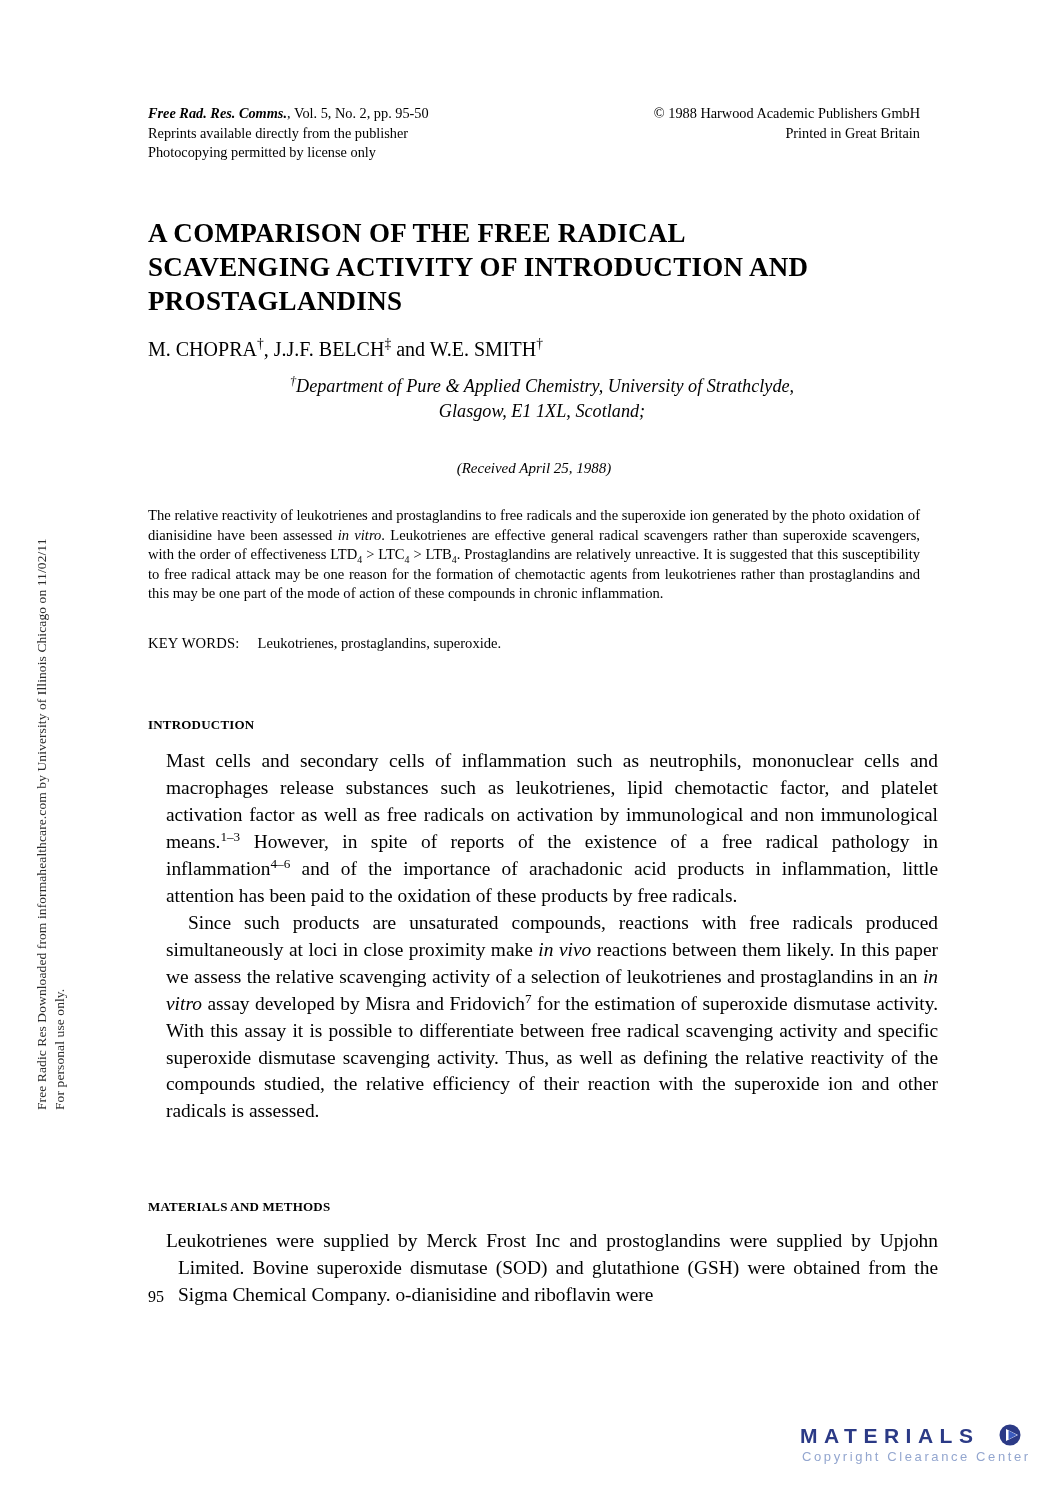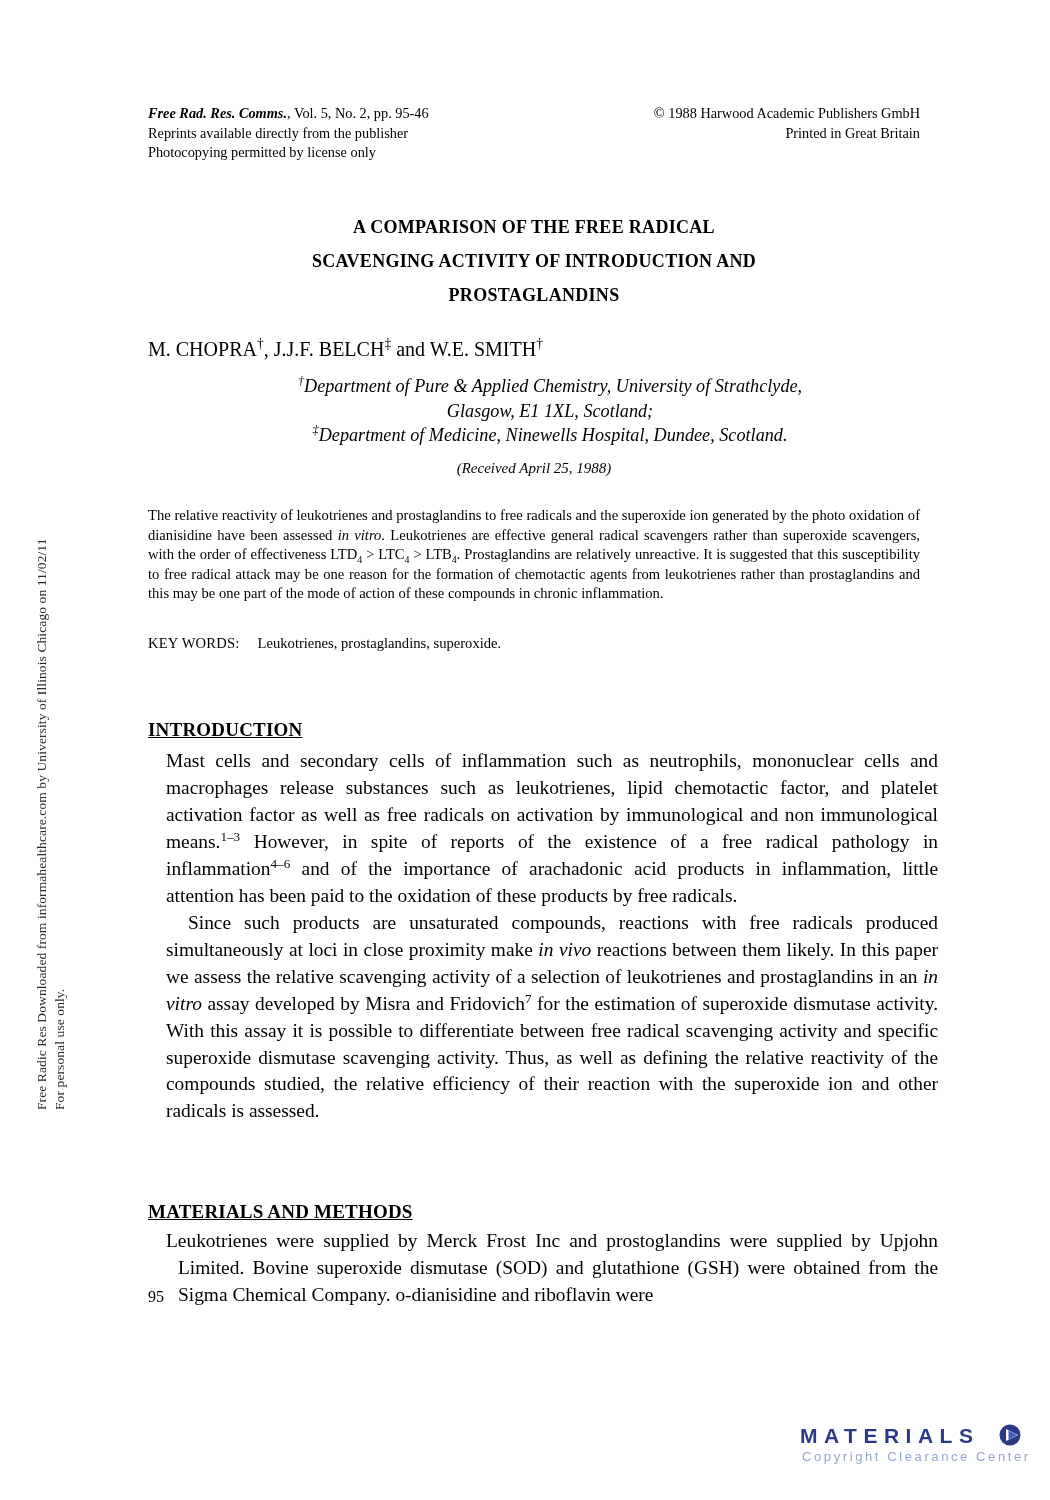--- a/index.html
+++ b/index.html
@@ -69,41 +69,40 @@
   #journal-header .left { text-align: left; }
   #journal-header .right { text-align: right; }
   .jh-italic { font-style: italic; font-weight: bold; }
 
   
   #article-title {
     position: absolute;
     left: 0;
     top: 198px;
     width: 772px;
-    text-align: center;
     font-weight: bold;
-    font-size: 18px;
+    font-size: 27px;
     line-height: 34px;
     letter-spacing: 0.3px;
     font-family: Liberation Serif, serif;
   }
 
   
   #authors {
     position: absolute;
     left: 0;
     top: 336px;
     width: 772px;
     text-align: left;
     font-size: 20px;
     line-height: 26px;
   }
   #affiliations {
     position: absolute;
-    left: 16px;
+    left: 8px;
     top: 374px;
     width: 772px;
     text-align: center;
     font-style: italic;
     font-size: 18.2px;
     line-height: 24.5px;
   }
   #received {
     position: absolute;
     left: 0;
@@ -144,24 +143,23 @@
     line-height: 19.6px;
   }
   #keywords .kw-label { letter-spacing: 0.2px; }
   #keywords .kw-values { margin-left: 18px; }
 
   
   .section-heading {
     position: absolute;
     left: 0;
     width: 772px;
-    font-size: 19px;
+    font-size: 13px;
     line-height: 24px;
     letter-spacing: 0.2px;
-    text-decoration: underline;
   }
   #heading-introduction { top: 702px; }
   #heading-materials { top: 1184px; }
 
   
   .body-block {
     position: absolute;
     left: 18px;
     width: 772px;
     font-size: 19.4px;
@@ -230,21 +228,21 @@
   <div id="sidebar-watermark">
     <div class="vline" id="wm-line1">Free Radic Res Downloaded from informahealthcare.com by University of Illinois Chicago on 11/02/11</div>
     <div class="vline" id="wm-line2">For personal use only.</div>
   </div>
 
   <div id="content">
 
     <div id="journal-header">
       <div class="row">
         <div class="left">
-          <span class="jh-italic">Free Rad. Res. Comms.</span><span>, Vol. 5, No. 2, pp. 95-46</span>
+          <span class="jh-italic">Free Rad. Res. Comms.</span><span>, Vol. 5, No. 2, pp. 95-50</span>
         </div>
         <div class="right">© 1988 Harwood Academic Publishers GmbH</div>
       </div>
       <div class="row">
         <div class="left">Reprints available directly from the publisher</div>
         <div class="right">Printed in Great Britain</div>
       </div>
       <div class="row">
         <div class="left">Photocopying permitted by license only</div>
         <div class="right"></div>
@@ -260,23 +258,20 @@
     <div id="authors">
       <span>M. CHOPRA</span><sup class="mark">†</sup><span>, </span><span>J.J.F. BELCH</span><sup class="mark">‡</sup><span> and </span><span>W.E. SMITH</span><sup class="mark">†</sup>
     </div>
 
     <div id="affiliations">
       <div>
         <sup class="mark">†</sup><span>Department of Pure &amp; Applied Chemistry, University of Strathclyde,</span>
       </div>
       <div>
         <span>Glasgow, E1 1XL, Scotland;</span>
-      </div>
-      <div>
-        <sup class="mark">‡</sup><span>Department of Medicine, Ninewells Hospital, Dundee, Scotland.</span>
       </div>
     </div>
 
     <div id="received">(Received April 25, 1988)</div>
 
     <div id="abstract">
       <span>The relative reactivity of leukotrienes and prostaglandins to free radicals and the superoxide ion generated by the photo oxidation of dianisidine have been assessed </span><em>in vitro</em><span>. Leukotrienes are effective general radical scavengers rather than superoxide scavengers, with the order of effectiveness LTD</span><sub class="mark">4</sub><span> &gt; LTC</span><sub class="mark">4</sub><span> &gt; LTB</span><sub class="mark">4</sub><span>. Prostaglandins are relatively unreactive. It is suggested that this susceptibility to free radical attack may be one reason for the formation of chemotactic agents from leukotrienes rather than prostaglandins and this may be one part of the mode of action of these compounds in chronic inflammation.</span>
     </div>
 
     <div id="keywords">

